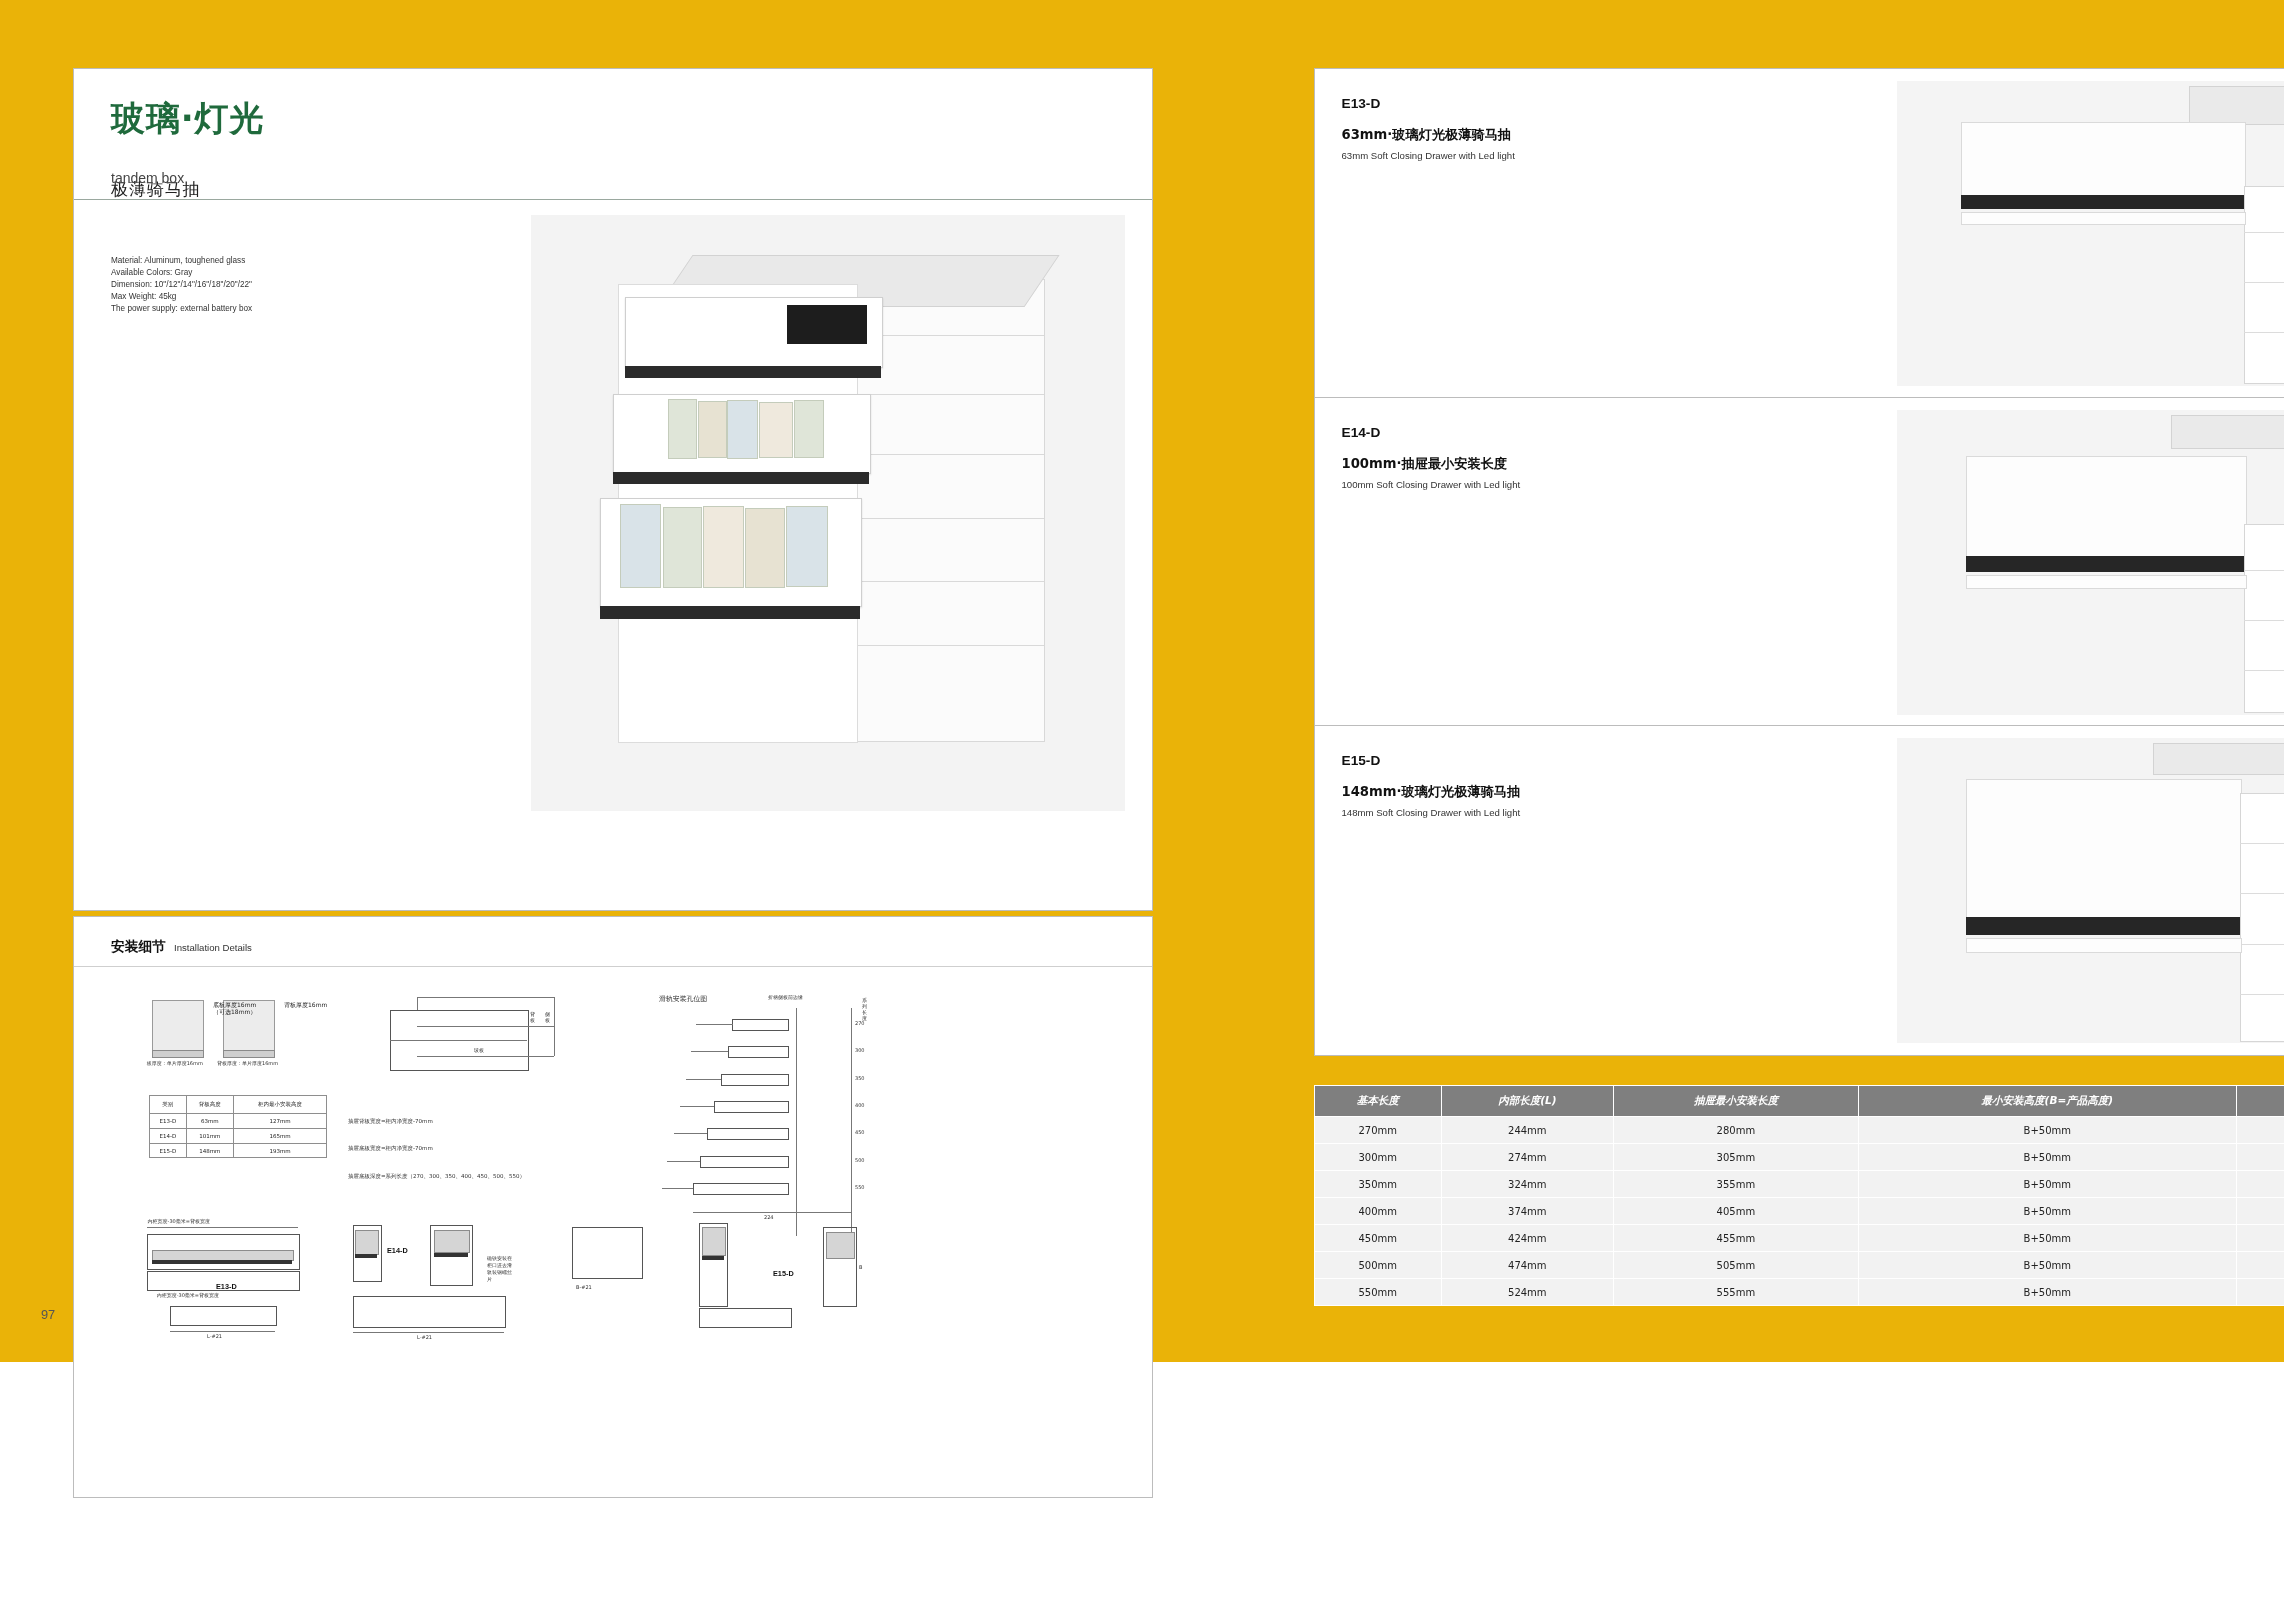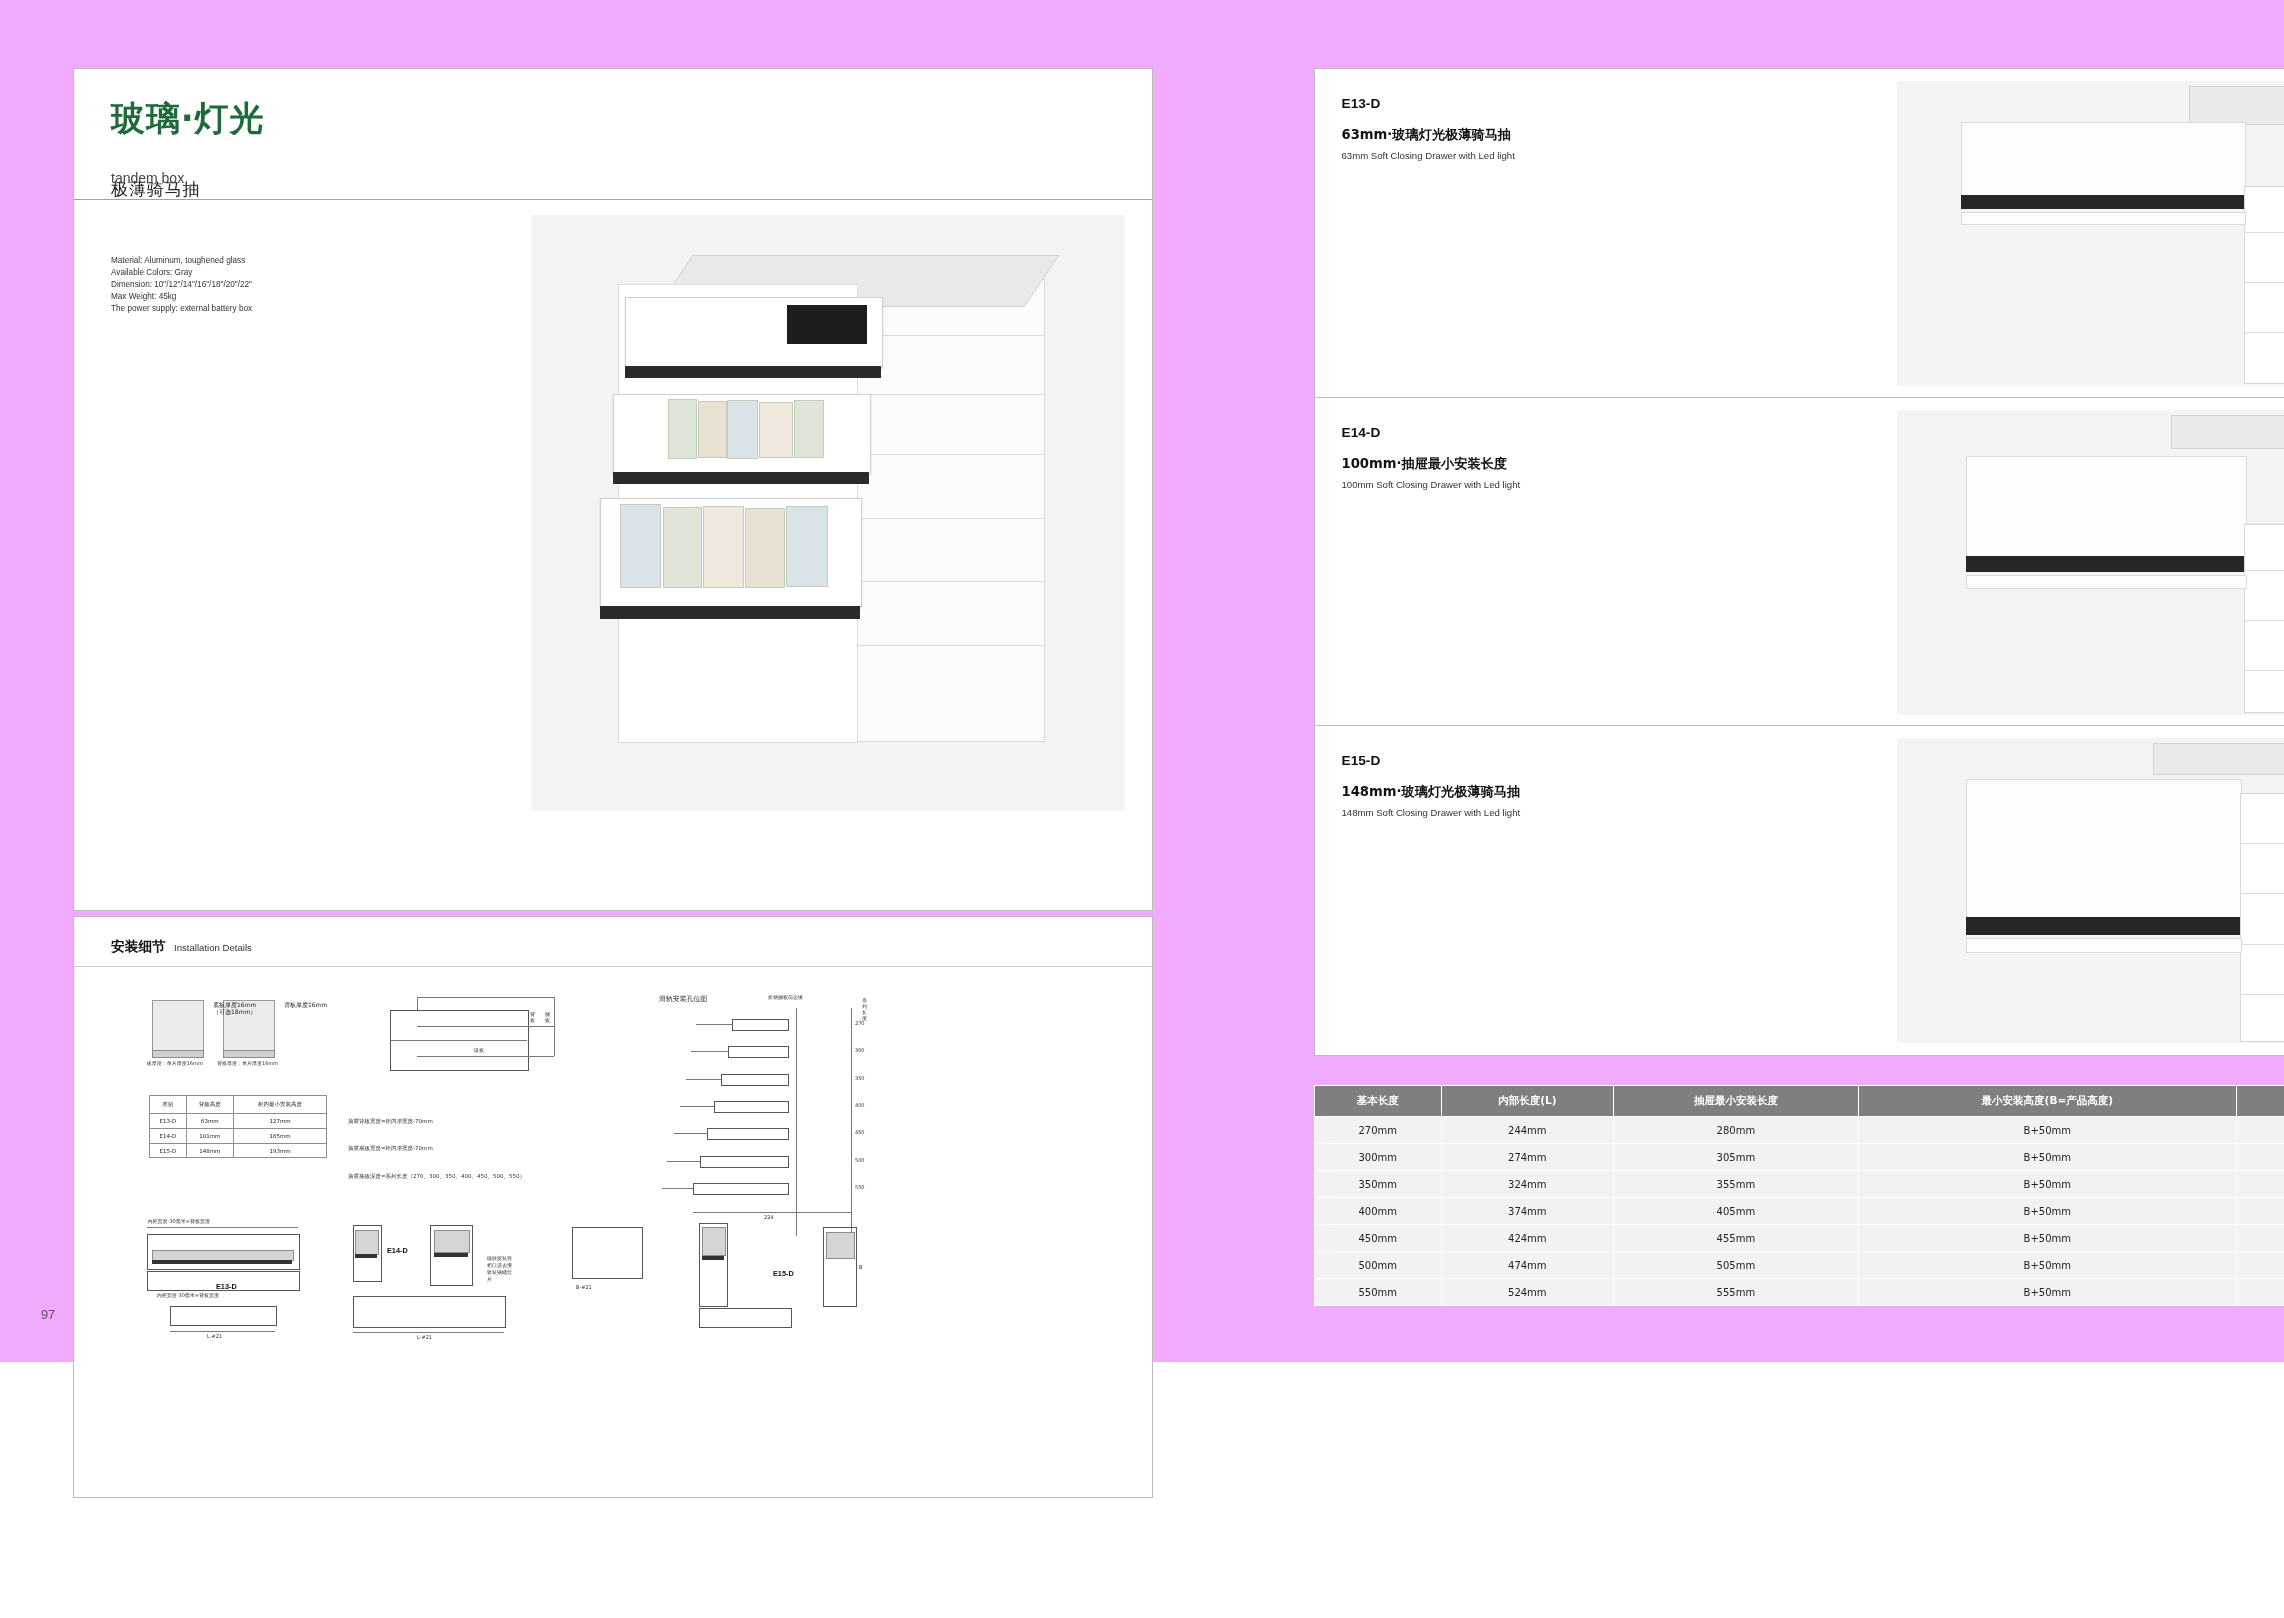--- a/index.html
+++ b/index.html
@@ -6,21 +6,21 @@
   body{
     width:2482px;height:1618px;
     background:#ffffff;
     font-family:"Liberation Sans", sans-serif;
     color:#111;
     overflow:hidden;
   }
   .spread{position:relative;width:2482px;height:1618px;}
 
   
-  .page{position:absolute;top:0;height:1362px;background:#f0abfc;}
+  .page{position:absolute;top:0;height:1362px;background:#eab308;}
   .page-left{left:0;width:1241px;}
   .page-right{left:1241px;width:1241px;}
 
   .panel{position:absolute;border:0.5px solid #bcbcbc;background:#fff;}
 
   
   #left-top-panel{left:73px;top:68px;width:1078px;height:841px;}
   #left-bottom-panel{left:73px;top:916px;width:1078px;height:580px;}
 
   .title-cn{
@@ -116,20 +116,21 @@
   .di-white{position:absolute;background:#fdfdfd;border:0.5px solid #dadada;}
   .di-line{position:absolute;background:#dcdcdc;height:0.5px;}
 
   
   #spec-table-wrap{position:absolute;left:73px;top:1085px;width:1096px;}
   table.spec{border-collapse:collapse;width:1096px;}
   table.spec th{
     background:#7f7f7f;color:#fff;font-size:10.5px;font-weight:bold;
     height:28px;border:0.5px solid #ffffff;
     font-family:"DejaVu Sans","Liberation Sans",sans-serif;
+    font-style:italic;
   }
   table.spec td{
     background:#f2f2f2;color:#222;font-size:10px;text-align:center;height:24px;
     border:0.5px solid #ffffff;
     font-family:"DejaVu Sans","Liberation Sans",sans-serif;
   }
 </style>
 </head>
 <body>
 

